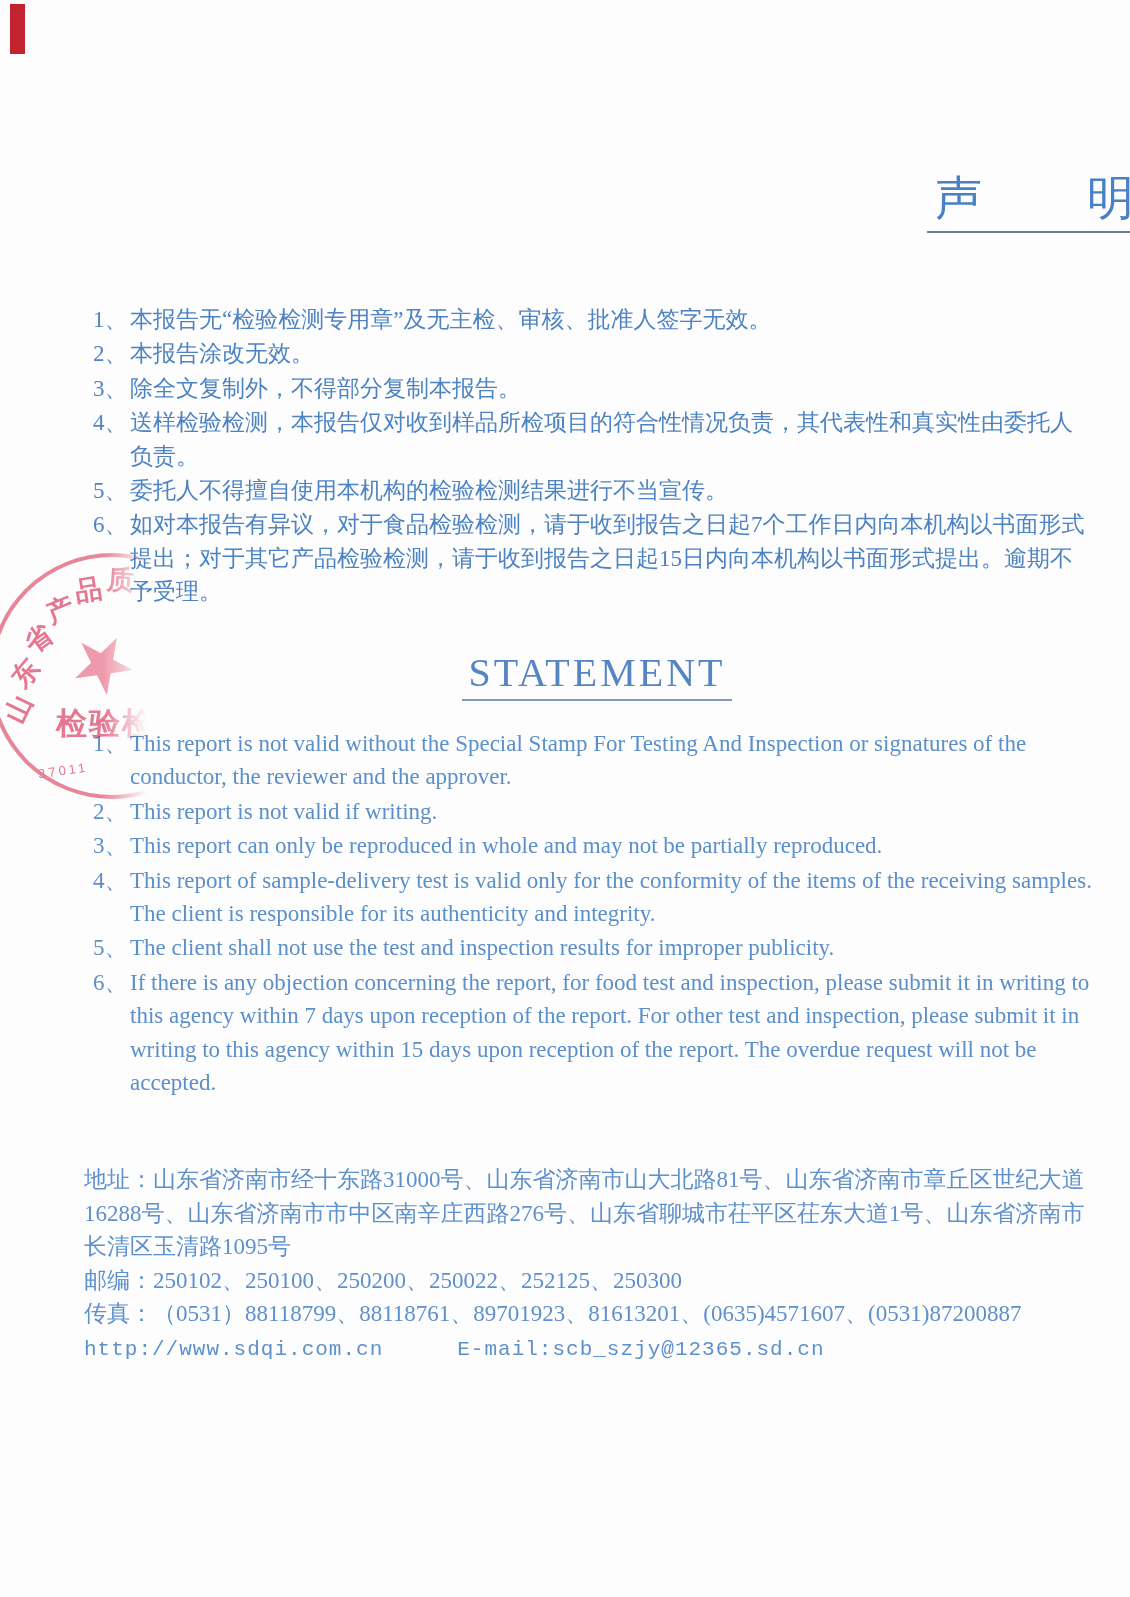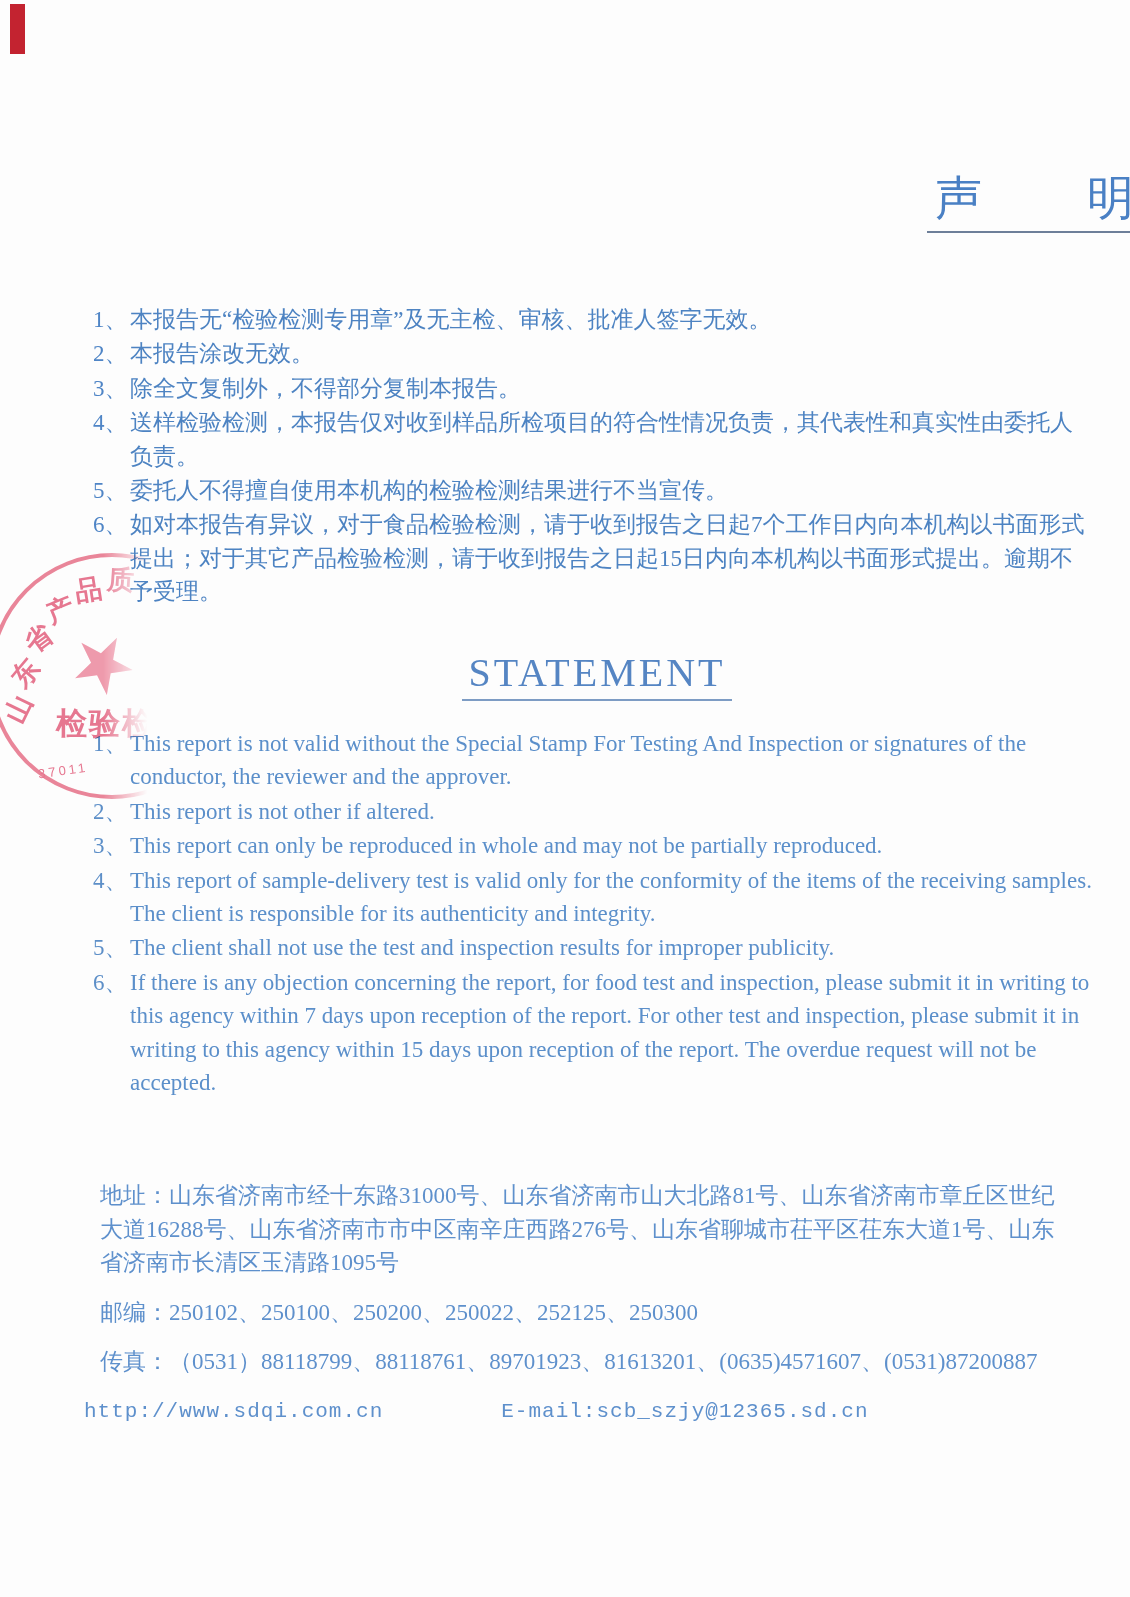--- a/index.html
+++ b/index.html
@@ -70,23 +70,23 @@
   }
   .list-en .item{position:relative;padding-left:37px;margin-bottom:1px;}
   .list-en .num{position:absolute;left:0;top:0;color:#5d8fc8;}
 
   
   .footer{
     position:absolute;top:1163px;left:84px;width:1008px;
     color:#5e90cc;font-size:23px;line-height:33.5px;
     font-family:"Liberation Serif",serif;
   }
-  .footer .row{margin:16px;}
+  .footer .row{margin:0;}
   .footer .label{color:#5e90cc;}
-  .footer .web-row{display:flex;gap:118px;font-family:"Liberation Mono","DejaVu Sans Mono",monospace;font-size:21px;letter-spacing:1px;margin-top:2px;}
+  .footer .web-row{display:flex;gap:74px;font-family:"Liberation Mono","DejaVu Sans Mono",monospace;font-size:21px;letter-spacing:1px;margin-top:2px;}
 </style>
 </head>
 <body>
 
 <div class="page">
 
   <div class="corner-mark"></div>
 
   <div class="title-cn">
     <span class="inner"><span>声</span><span class="gap"></span><span>明</span></span>
@@ -136,21 +136,21 @@
     <span class="inner">STATEMENT</span>
   </div>
 
   <div class="list-en">
     <div class="item">
       <span class="num">1、</span>
       <span>This report is not valid without the Special Stamp For Testing And Inspection or signatures of the conductor, the reviewer and the approver.</span>
     </div>
     <div class="item">
       <span class="num">2、</span>
-      <span>This report is not other if altered.</span>
+      <span>This report is not valid if writing.</span>
     </div>
     <div class="item">
       <span class="num">3、</span>
       <span>This report can only be reproduced in whole and may not be partially reproduced.</span>
     </div>
     <div class="item">
       <span class="num">4、</span>
       <span>This report of sample-delivery test is valid only for the conformity of the items of the receiving samples. The client is responsible for its authenticity and integrity.</span>
     </div>
     <div class="item">

